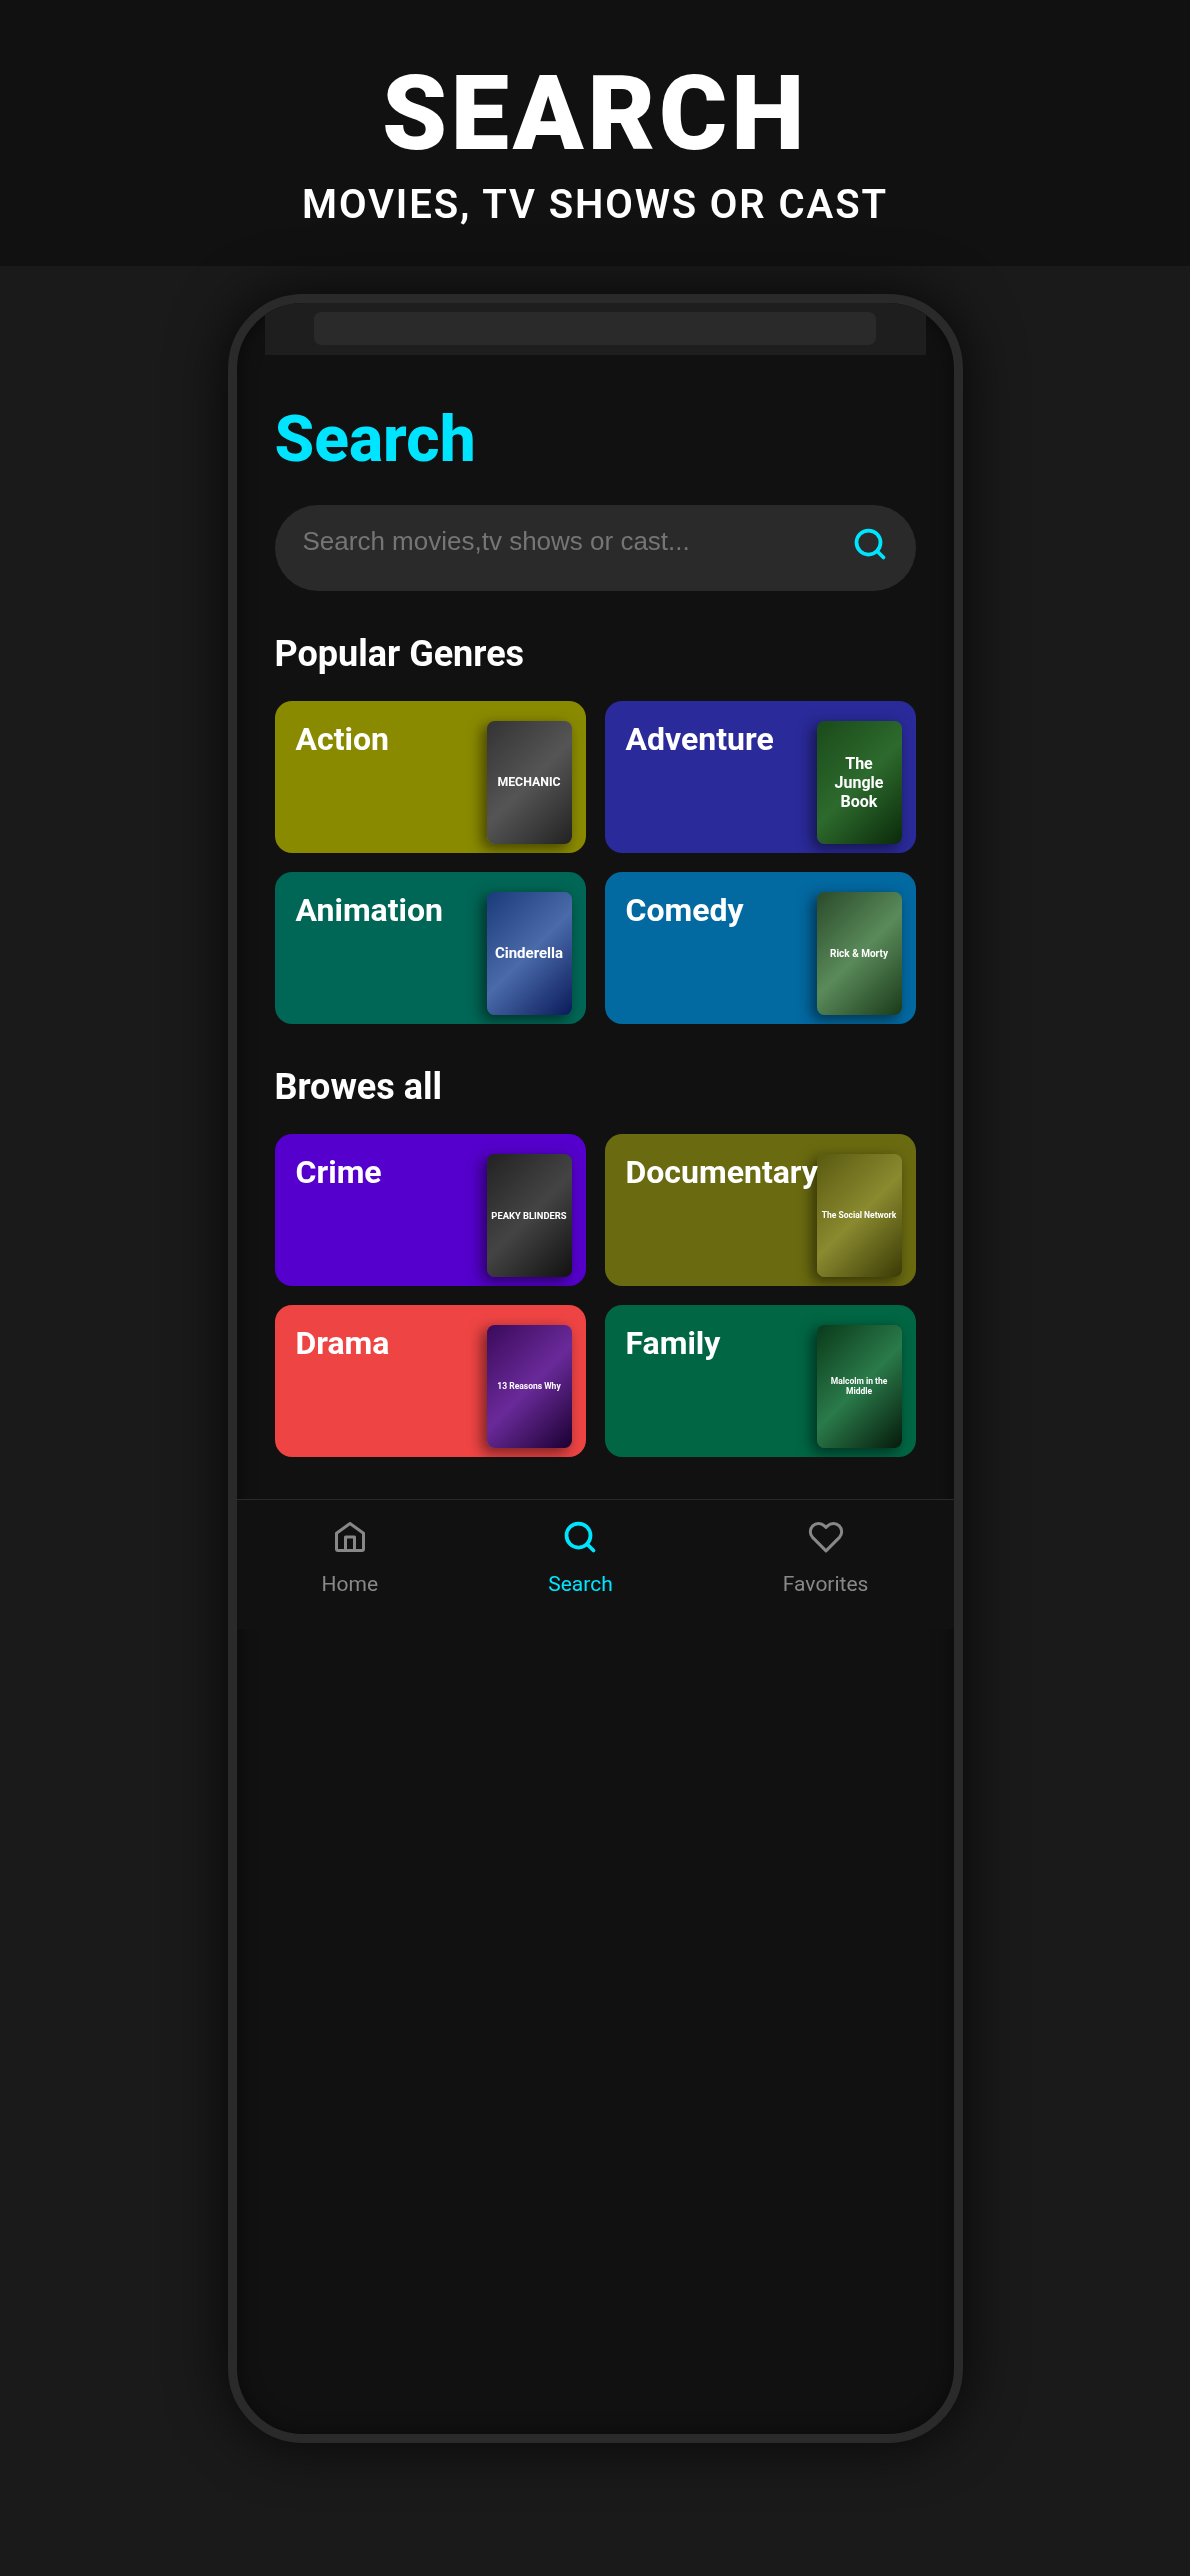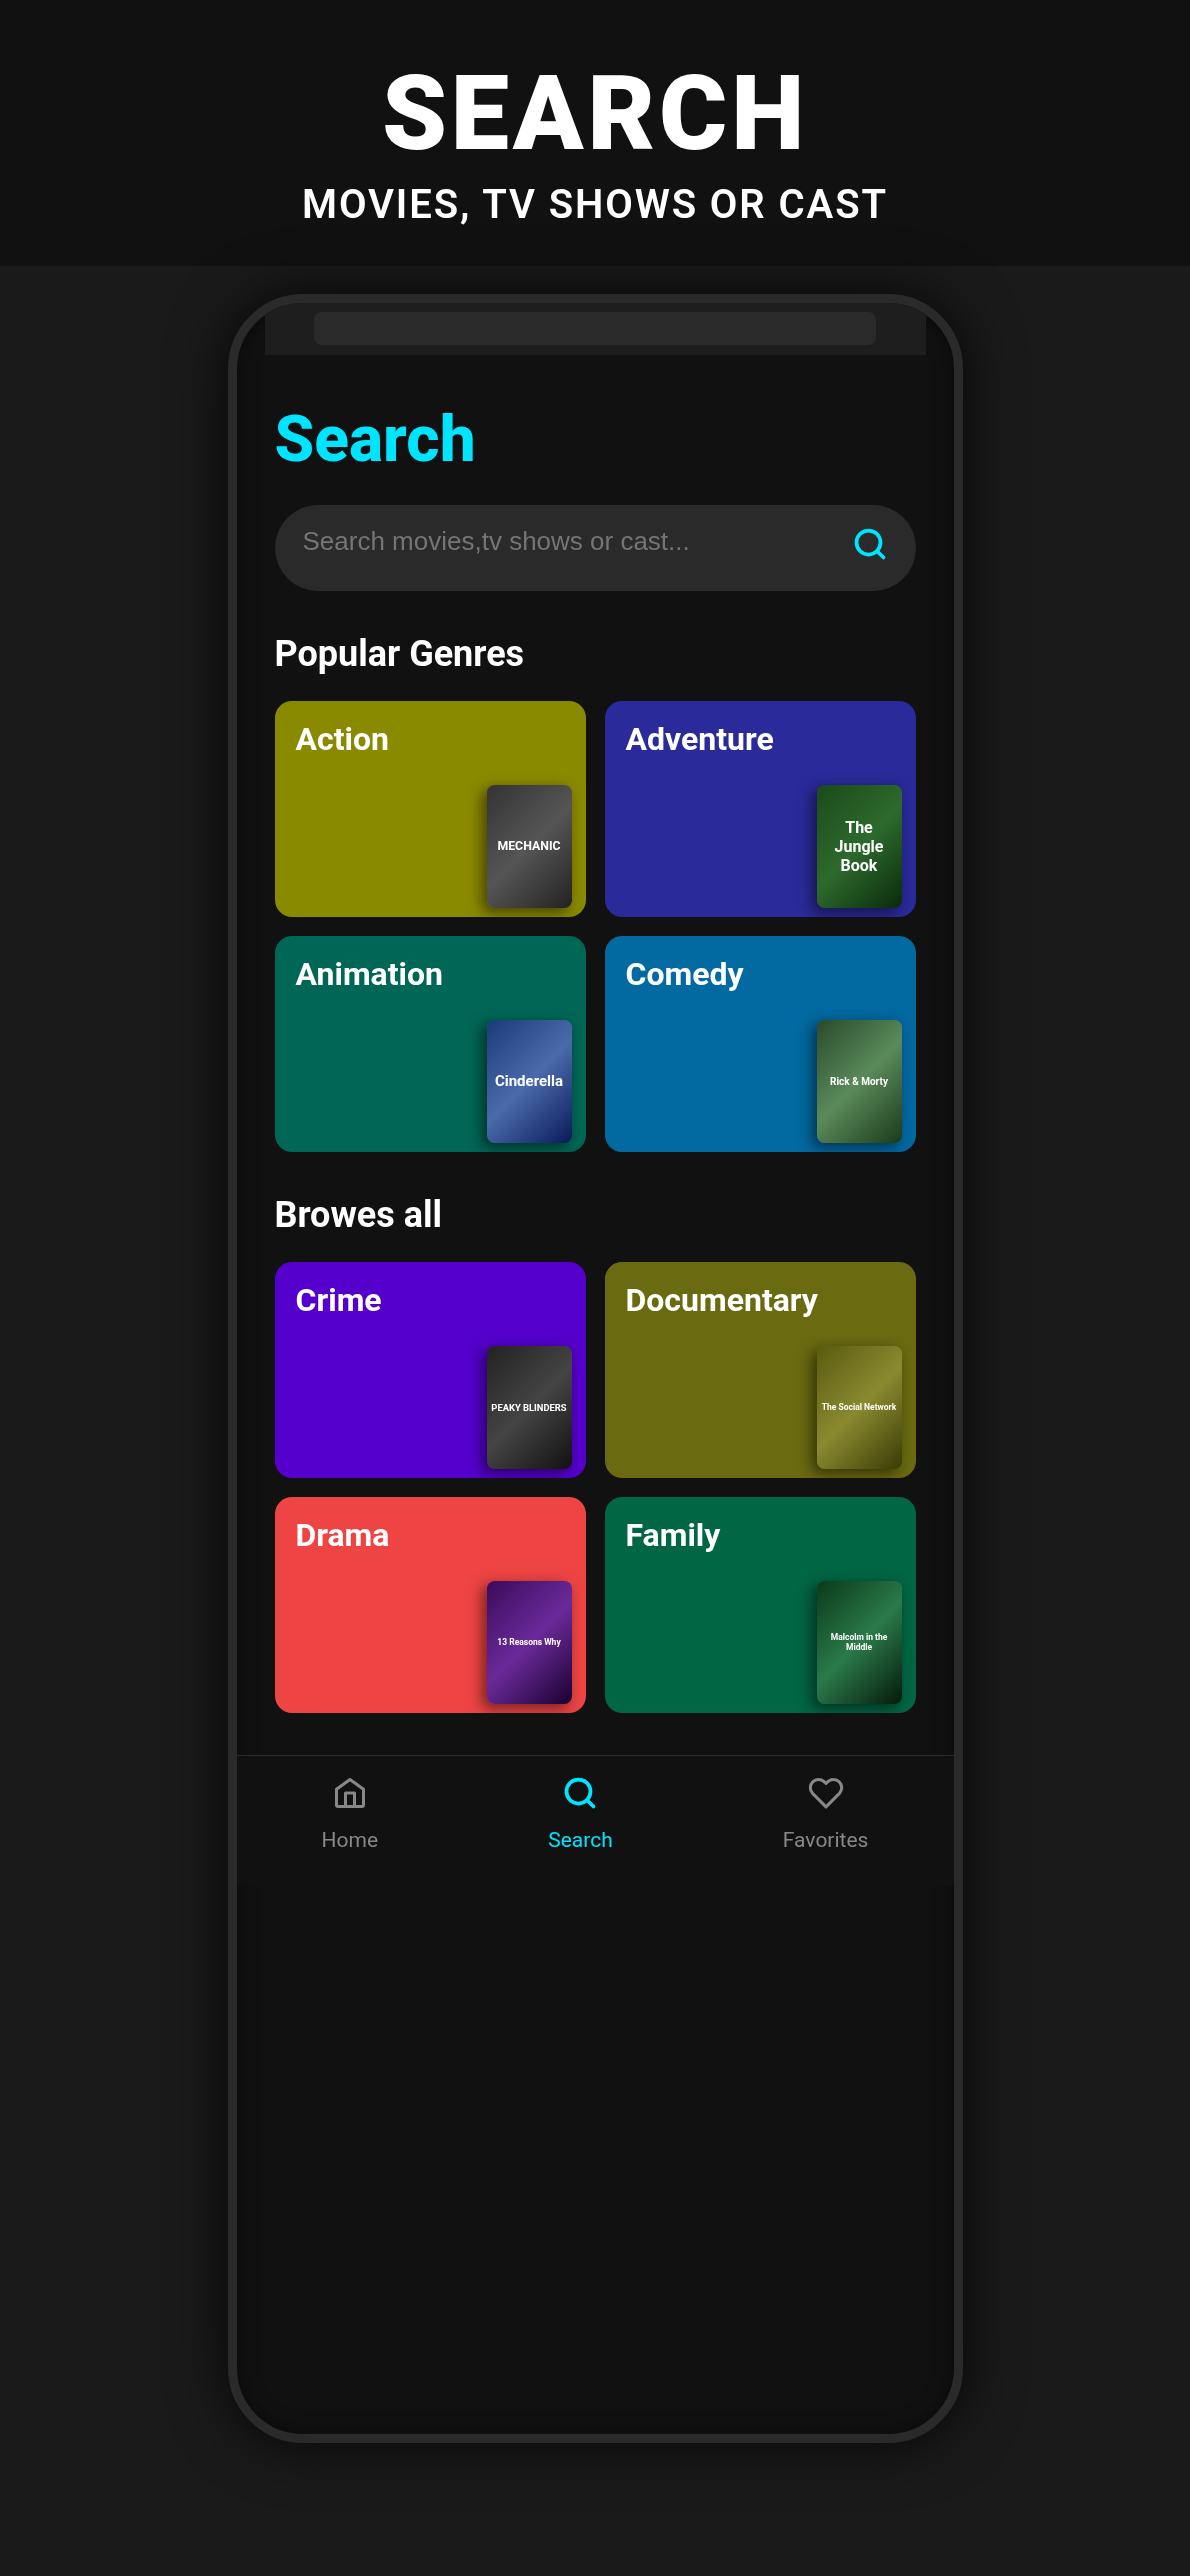--- a/index.html
+++ b/index.html
@@ -112,21 +112,21 @@
     }
 
     .genre-grid {
       display: grid;
       grid-template-columns: 1fr 1fr;
       gap: 19px;
       margin-bottom: 42px;
     }
 
     .genre-card {
-      height: 216px;
+      height: 152px;
       border-radius: 17px;
       position: relative;
       overflow: hidden;
       cursor: pointer;
       display: flex;
       align-items: flex-end;
     }
 
     .genre-label {
       position: absolute;

